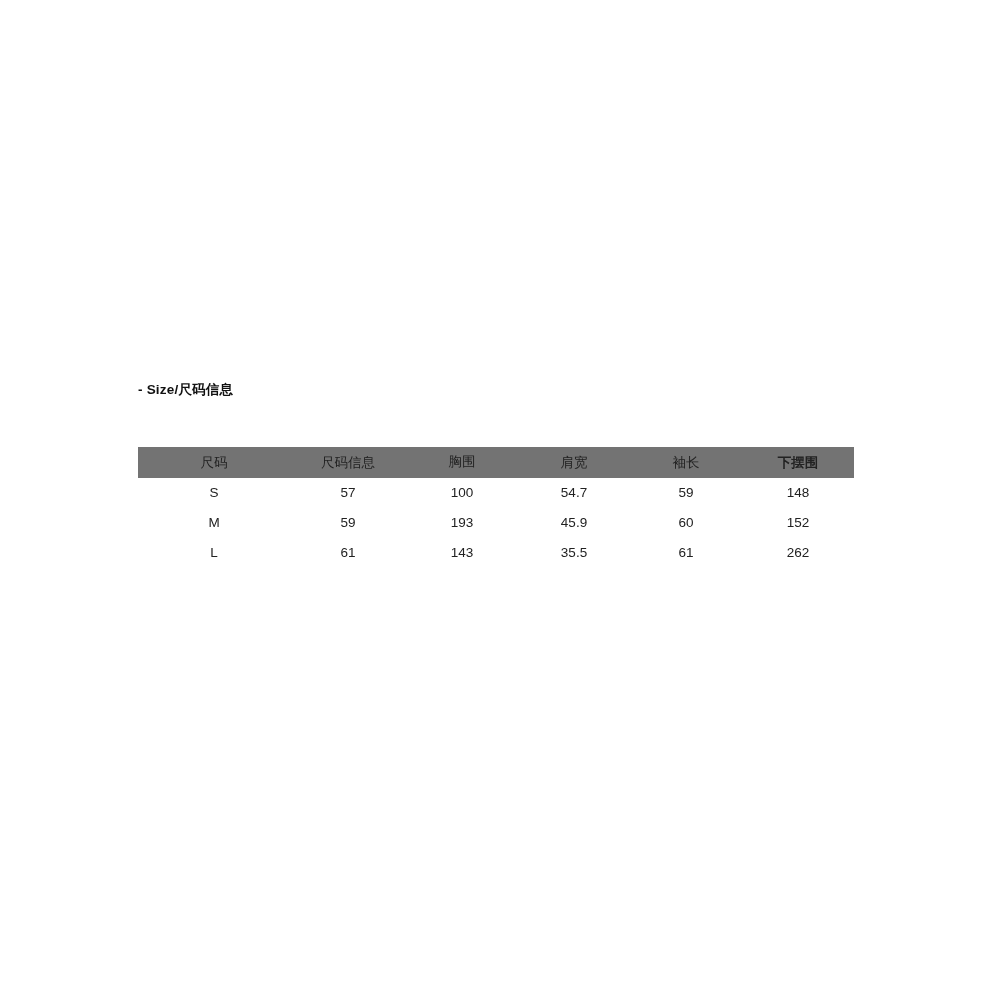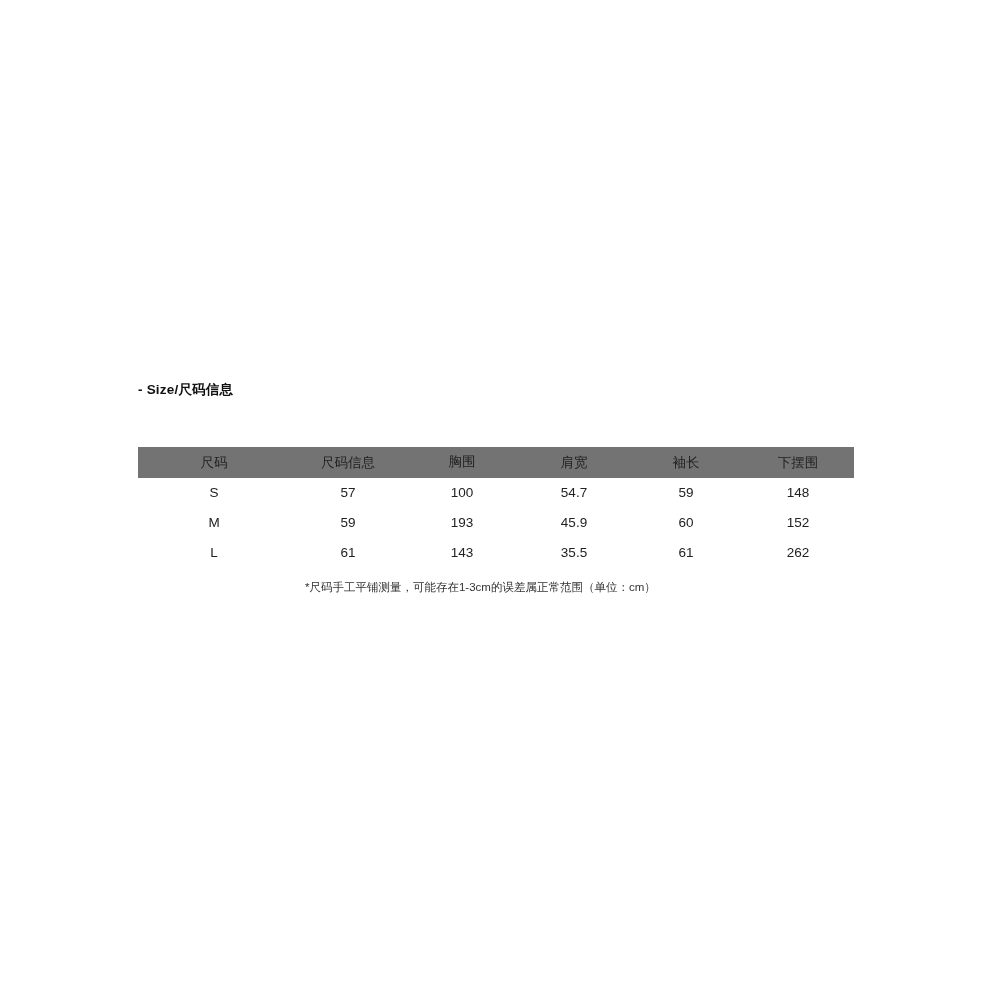--- a/index.html
+++ b/index.html
@@ -85,21 +85,21 @@
 
   <div class="table-wrap">
     <table class="size-table">
       <thead>
         <tr>
           <th style="width:152px;">尺码</th>
           <th style="width:116px;">尺码信息</th>
           <th style="width:112px;font-family:Liberation Mono, monospace;">胸围</th>
           <th style="width:112px;margin-top:12px;">肩宽</th>
           <th style="width:112px;">袖长</th>
-          <th style="width:112px;">下摆围</th>
+          <th style="width:112px;font-weight:bold;">下摆围</th>
         </tr>
       </thead>
       <tbody>
         <tr>
           <td>S</td>
           <td>57</td>
           <td>100</td>
           <td>54.7</td>
           <td>59</td>
           <td>148</td>
@@ -117,15 +117,14 @@
           <td>61</td>
           <td>143</td>
           <td>35.5</td>
           <td>61</td>
           <td>262</td>
         </tr>
       </tbody>
     </table>
   </div>
 
-  <div class="note">*尺码手工平铺测量，可能存在1-3cm的误差属正常范围（单位：cm）</div>
 
 </div>
 
 </body></html>

